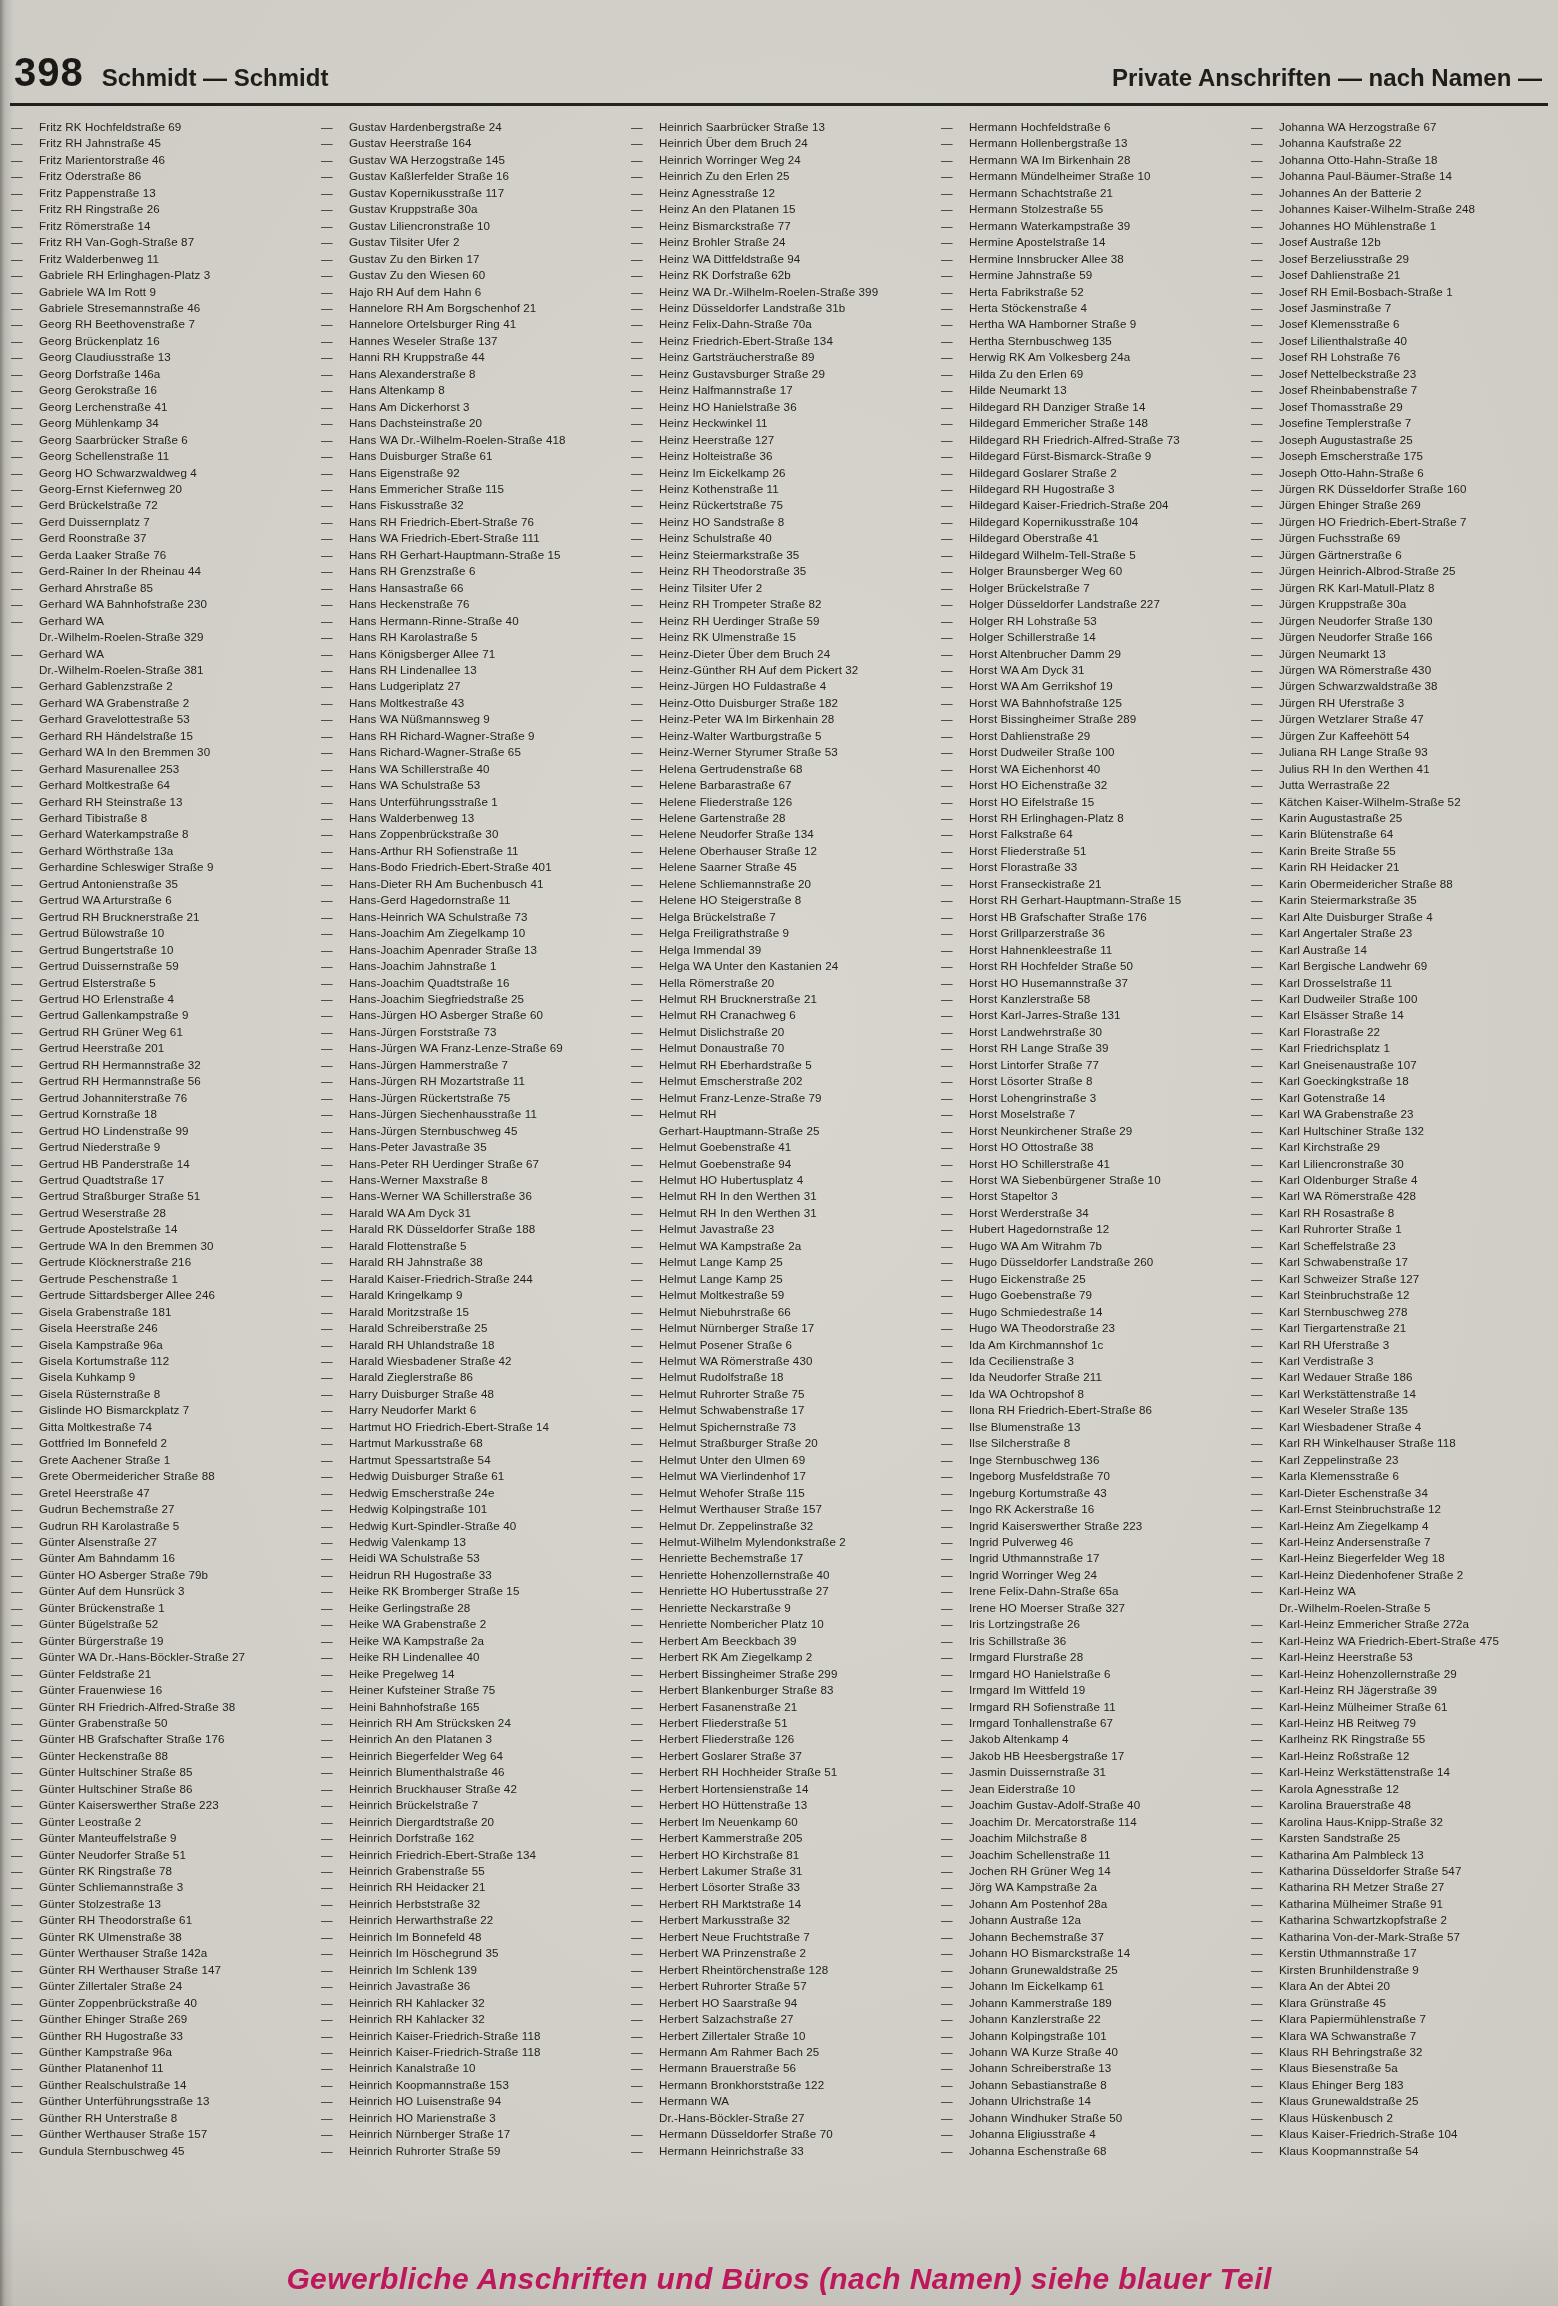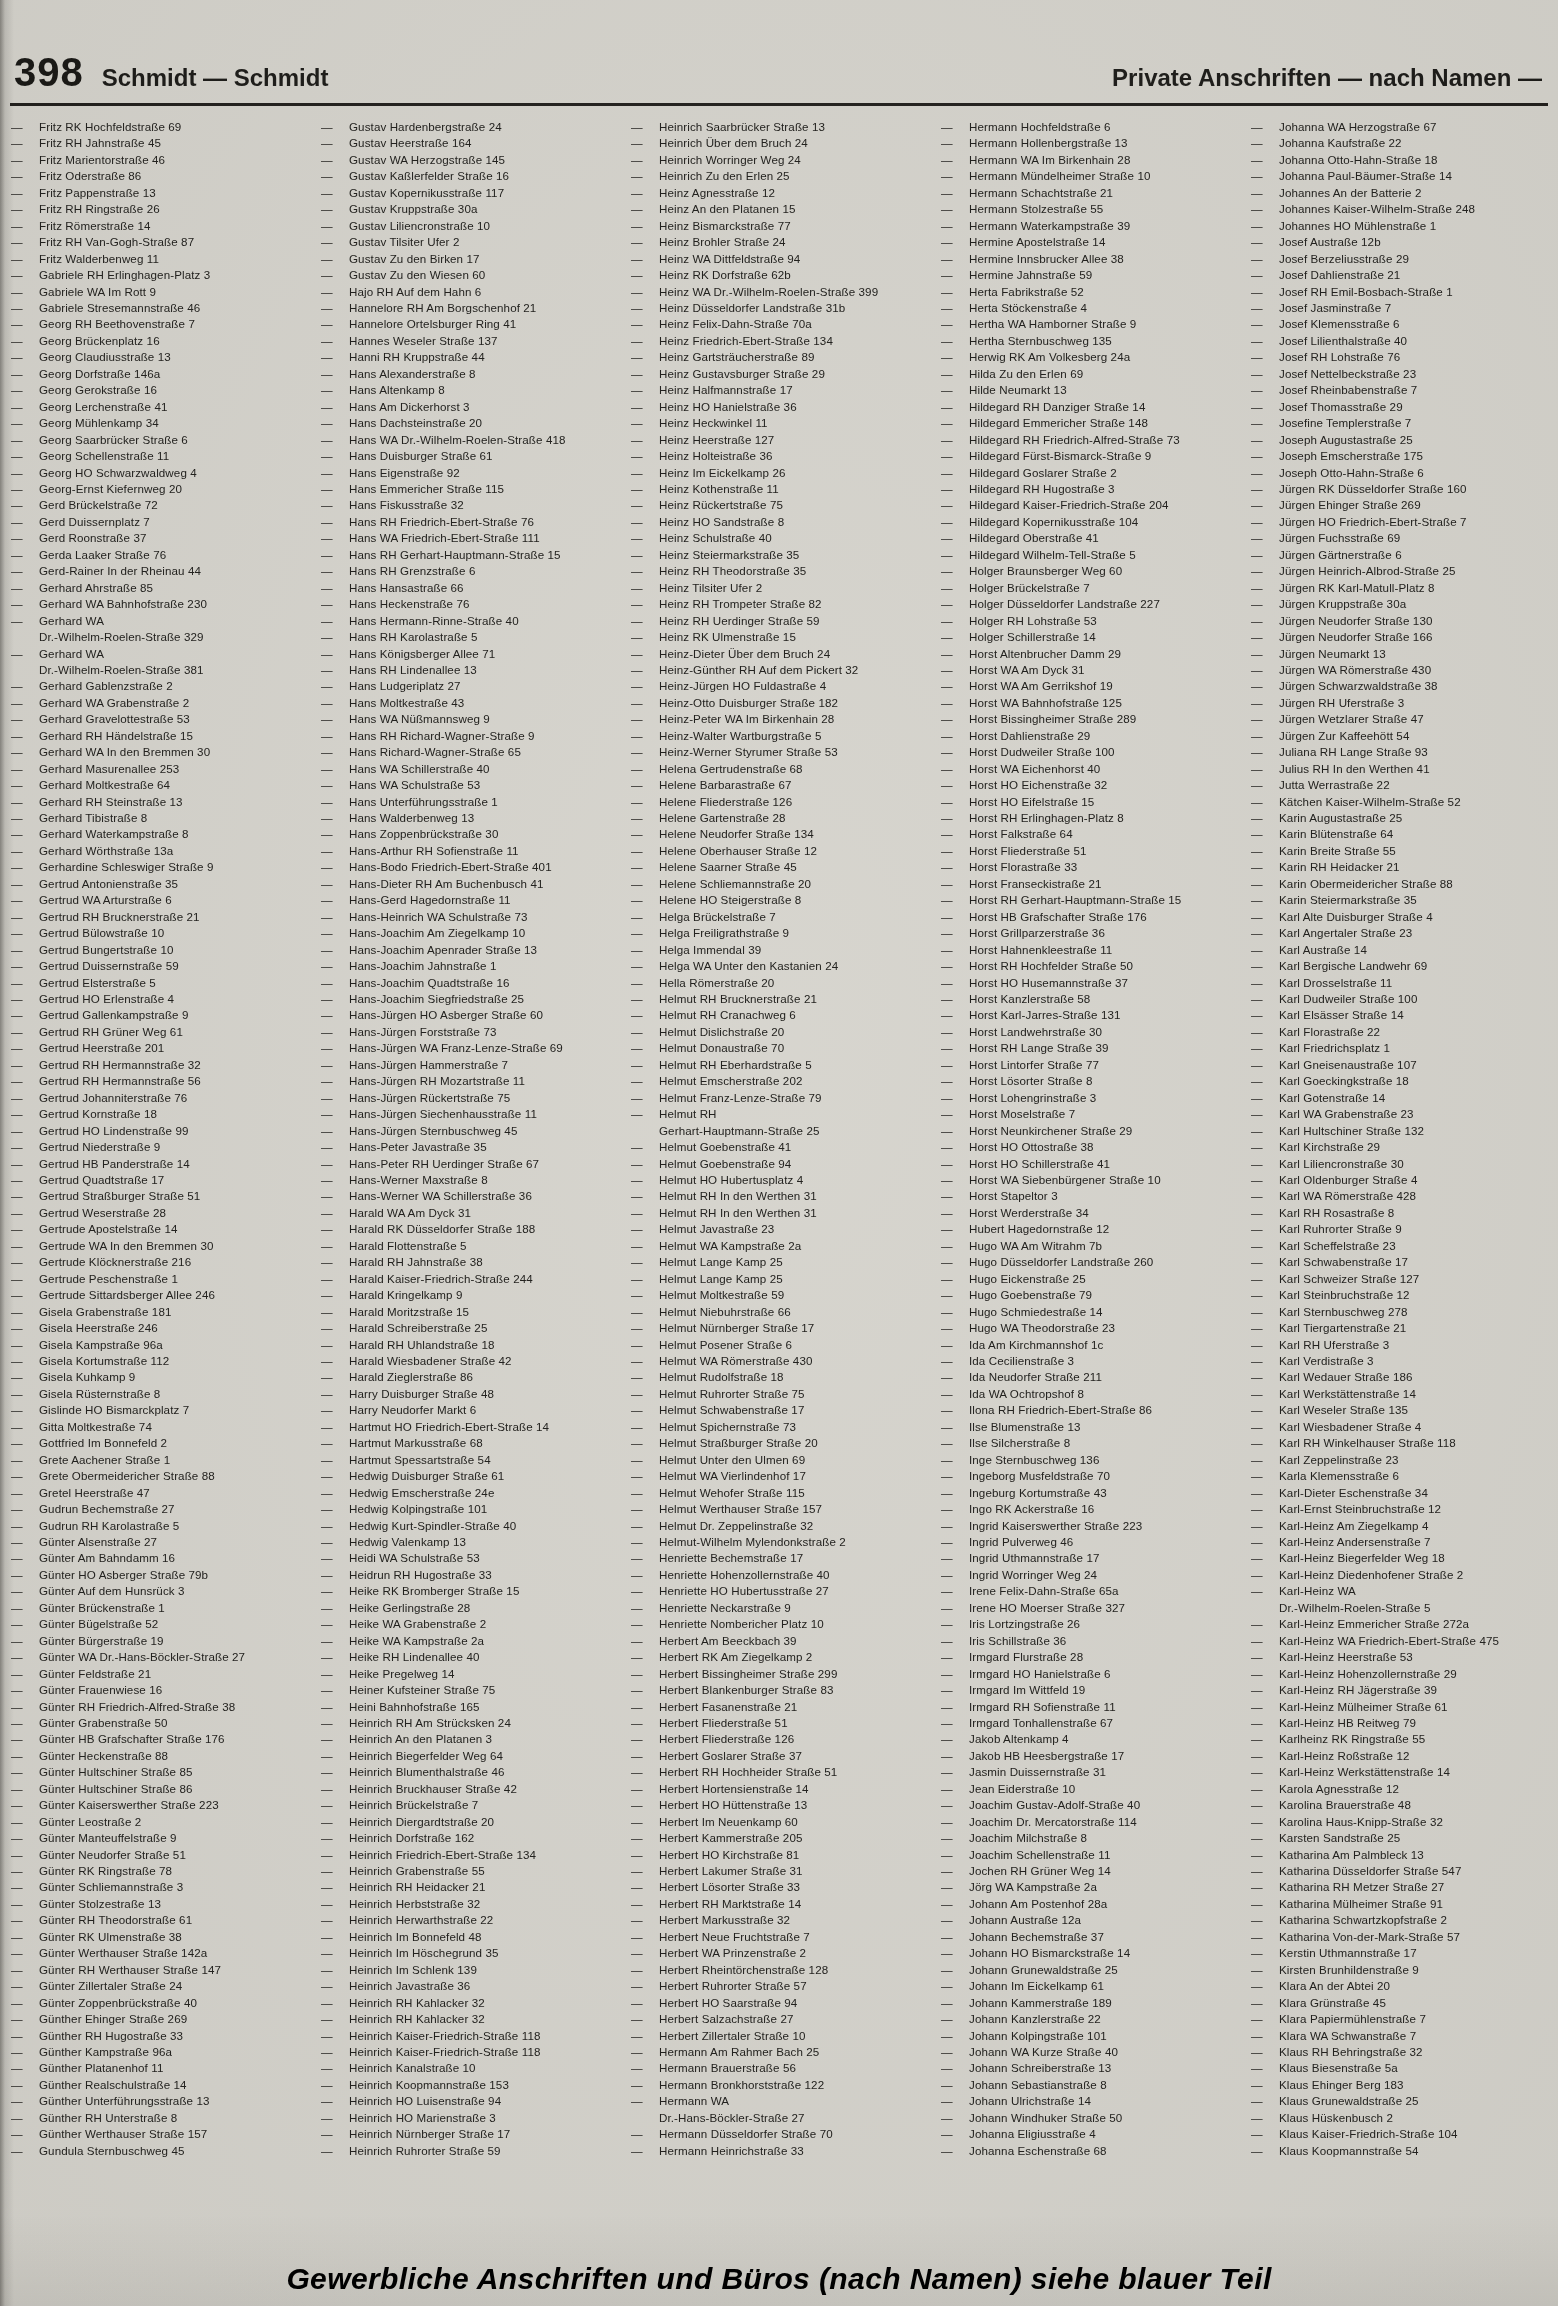--- a/index.html
+++ b/index.html
@@ -49,21 +49,21 @@
   .dash{
     position:absolute;left:3px;top:0;
   }
   .page-footer{
     position:absolute;
     left:0;right:0;bottom:10px;
     text-align:center;
     font-size:30px;
     font-weight:bold;
     font-style:italic;
-    color:#000000;
+    color:#be185d;
     letter-spacing:.4px;
   }
 </style>
 </head>
 <body>
 
 <div class="page-header">
   <div class="h-left">
     <span class="page-number">398</span>
     <span class="title-left">Schmidt — Schmidt</span>
@@ -641,21 +641,21 @@
       <div class="entry"><span class="dash">—</span><span class="txt">Karl Gneisenaustraße 107</span></div>
       <div class="entry"><span class="dash">—</span><span class="txt">Karl Goeckingkstraße 18</span></div>
       <div class="entry"><span class="dash">—</span><span class="txt">Karl Gotenstraße 14</span></div>
       <div class="entry"><span class="dash">—</span><span class="txt">Karl WA Grabenstraße 23</span></div>
       <div class="entry"><span class="dash">—</span><span class="txt">Karl Hultschiner Straße 132</span></div>
       <div class="entry"><span class="dash">—</span><span class="txt">Karl Kirchstraße 29</span></div>
       <div class="entry"><span class="dash">—</span><span class="txt">Karl Liliencronstraße 30</span></div>
       <div class="entry"><span class="dash">—</span><span class="txt">Karl Oldenburger Straße 4</span></div>
       <div class="entry"><span class="dash">—</span><span class="txt">Karl WA Römerstraße 428</span></div>
       <div class="entry"><span class="dash">—</span><span class="txt">Karl RH Rosastraße 8</span></div>
-      <div class="entry"><span class="dash">—</span><span class="txt">Karl Ruhrorter Straße 9</span></div>
+      <div class="entry"><span class="dash">—</span><span class="txt">Karl Ruhrorter Straße 1</span></div>
       <div class="entry"><span class="dash">—</span><span class="txt">Karl Scheffelstraße 23</span></div>
       <div class="entry"><span class="dash">—</span><span class="txt">Karl Schwabenstraße 17</span></div>
       <div class="entry"><span class="dash">—</span><span class="txt">Karl Schweizer Straße 127</span></div>
       <div class="entry"><span class="dash">—</span><span class="txt">Karl Steinbruchstraße 12</span></div>
       <div class="entry"><span class="dash">—</span><span class="txt">Karl Sternbuschweg 278</span></div>
       <div class="entry"><span class="dash">—</span><span class="txt">Karl Tiergartenstraße 21</span></div>
       <div class="entry"><span class="dash">—</span><span class="txt">Karl RH Uferstraße 3</span></div>
       <div class="entry"><span class="dash">—</span><span class="txt">Karl Verdistraße 3</span></div>
       <div class="entry"><span class="dash">—</span><span class="txt">Karl Wedauer Straße 186</span></div>
       <div class="entry"><span class="dash">—</span><span class="txt">Karl Werkstättenstraße 14</span></div>

